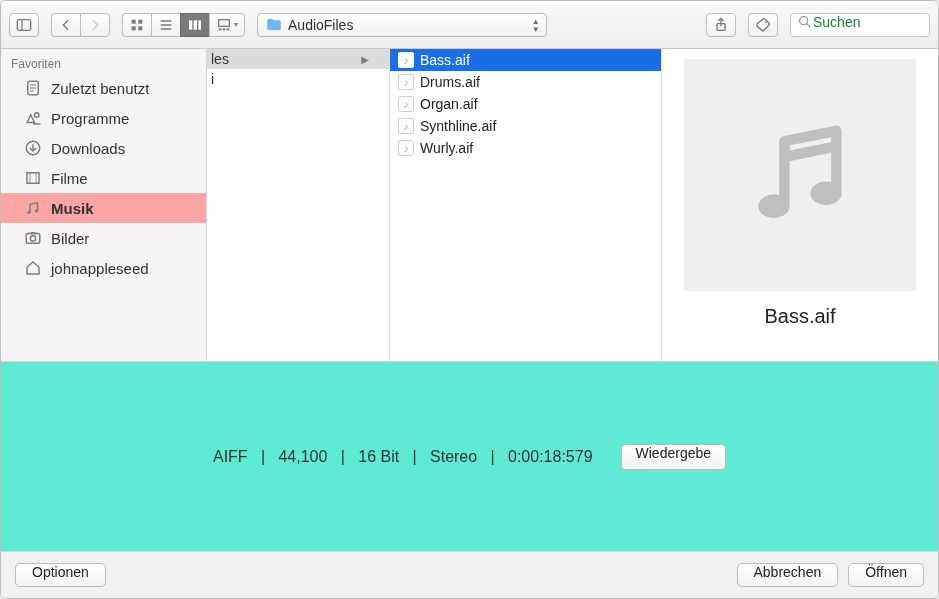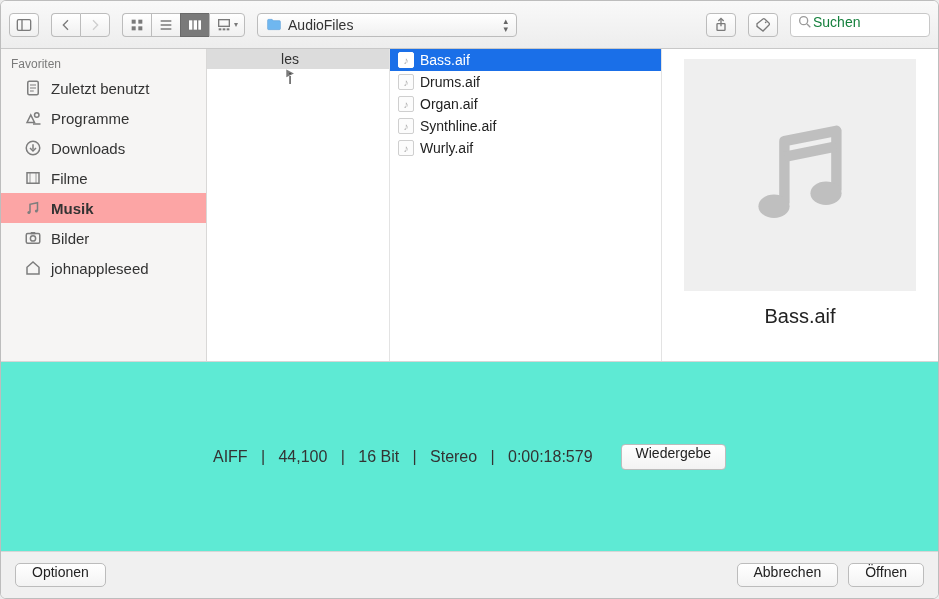--- a/index.html
+++ b/index.html
@@ -43,21 +43,21 @@
   .seg .segbtn:first-child { border-top-left-radius: 4px; border-bottom-left-radius: 4px; }
   .seg .segbtn:last-child { border-top-right-radius: 4px; border-bottom-right-radius: 4px; border-right-width:1px;}
   .seg .segbtn.active {
     background: #7a7a7a;
     color: #fff;
     border-color: #6a6a6a;
   }
   .seg .segbtn.disabled { color: #c9c9c9; }
   .pathbtn {
     flex: 0 0 auto;
-    width: 260px;
+    width: 290px;
     height: 24px;
     border: 1px solid #bcbcbc;
     border-radius: 4px;
     background: linear-gradient(#ffffff,#f0f0f0);
     display: flex; align-items: center;
     padding: 0 8px; gap: 6px;
     font-size: 14px; color: #333;
   }
   .pathbtn .arrows { margin-left: auto; color: #666; font-size: 9px; line-height: 8px;}
   .folder-icon { width: 16px; height: 13px; }
@@ -105,21 +105,20 @@
     background: #fff;
     overflow: hidden;
   }
   .col1 { width: 183px; position: relative; }
   .col2 { width: 272px; }
   .col1-row {
     display: flex; align-items: center; justify-content: space-between;
     padding: 2px 20px 2px 4px;
     font-size: 14px; color: #333;
     height: 20px;
-    flex-direction: column;
   }
   .col1-row.sel { background: #dcdcdc; }
   .col1-row .tri { color: #7a7a7a; font-size: 10px; }
   .file-row {
     display: flex; align-items: center; gap: 6px;
     padding: 2px 8px;
     height: 22px;
     font-size: 14px; color: #222;
   }
   .file-row .ficon {

